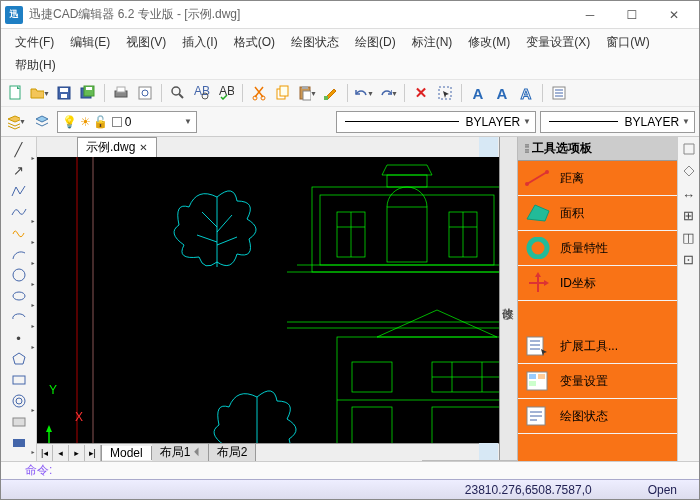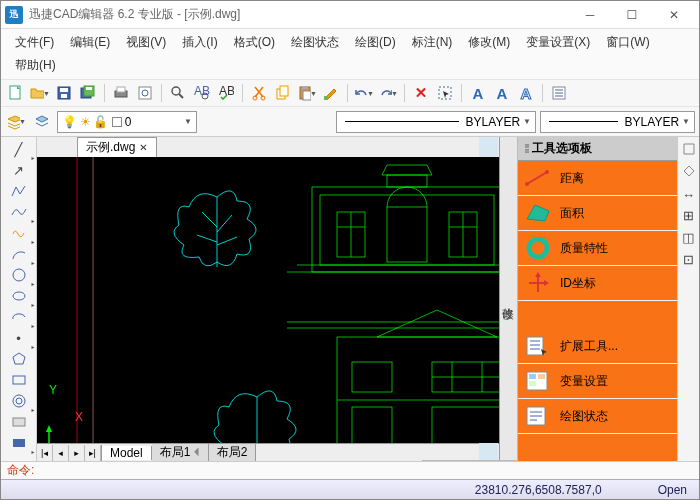--- a/index.html
+++ b/index.html
@@ -43,22 +43,22 @@
 .rp-tabstrip{width:18px;background:#e8e8e8;border-right:1px solid #bbb;display:flex;flex-direction:column;writing-mode:vertical-rl;font-size:11px}
 .rp-tab{padding:8px 1px;border-bottom:1px solid #bbb;text-align:center;cursor:pointer;color:#444}
 .rp-tab.active{background:#d7e8f5}
 .rp-body{flex:1;display:flex;flex-direction:column}
 .rp-title{background:#ccc;padding:3px 6px;font-weight:bold;display:flex;align-items:center;border-bottom:1px solid #999}
 .rp-title .grip{letter-spacing:-2px;margin-right:4px;color:#888}
 .rp-list{flex:1;overflow:auto;background:#f97316}
 .rp-item{display:flex;align-items:center;padding:6px;gap:8px;border-bottom:1px solid #f3f3f3;cursor:pointer}
 .rp-icon{width:28px;height:22px;display:flex;align-items:center;justify-content:center}
 .right-tools{width:22px;background:#f4f4f4;border-left:1px solid #ccc;display:flex;flex-direction:column;align-items:center;padding:2px 0;gap:2px}
-.cmdline{height:18px;background:#fafafa;border-top:1px solid #ccc;padding:0 6px;display:flex;align-items:center;color:#c2410c}
-.statusbar{height:20px;background:linear-gradient(#eef,#dde);border-top:1px solid #aac;display:flex;align-items:center;justify-content:flex-end;padding:0 12px;gap:8px;color:#225}
+.cmdline{height:18px;background:#fafafa;border-top:1px solid #ccc;padding:0 24px;display:flex;align-items:center;color:#8b5cf6}
+.statusbar{height:20px;background:linear-gradient(#eef,#dde);border-top:1px solid #aac;display:flex;align-items:center;justify-content:flex-end;padding:0 22px;gap:8px;color:#225}
 .bylayer-line{flex:1;height:1px;background:#000;margin:0 4px}
 </style>
 </head>
 <body>
 
 <div class="titlebar">
   <div class="app-icon">迅</div>
   <div class="title">迅捷CAD编辑器 6.2 专业版 - [示例.dwg]</div>
   <div class="win-btn">─</div>
   <div class="win-btn">☐</div>

